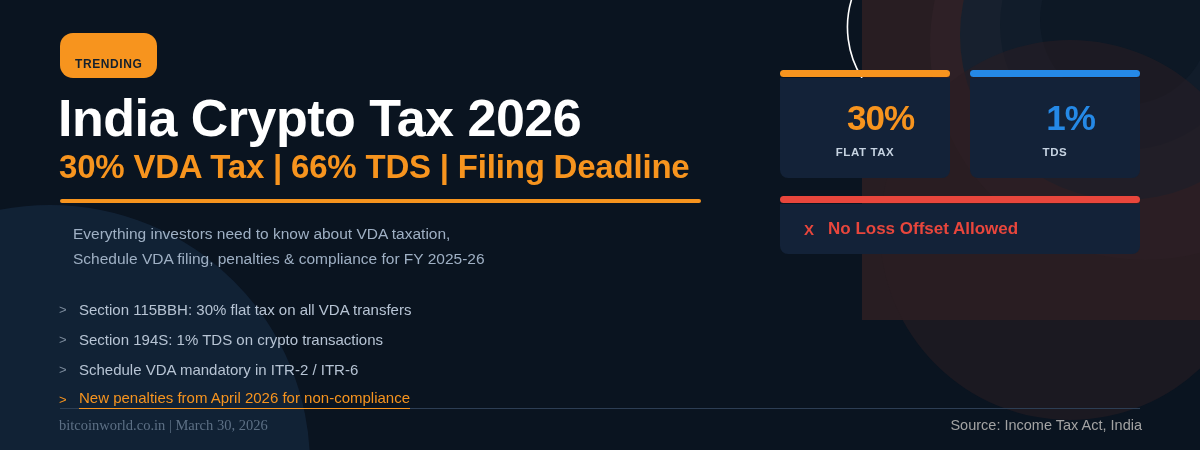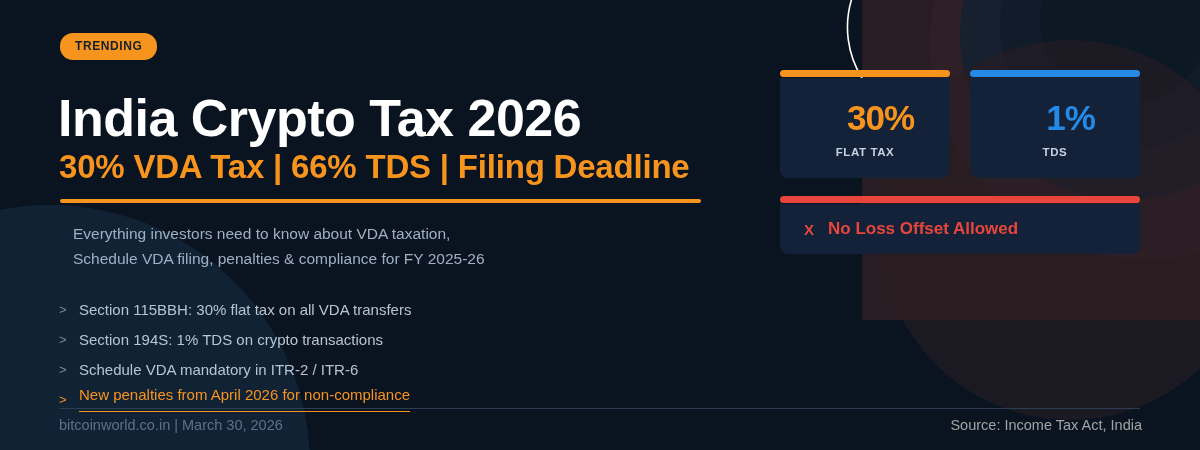--- a/index.html
+++ b/index.html
@@ -52,21 +52,21 @@
     width:200px; height:200px;
   }
 
   
   #left { position:absolute; left:0; top:0; width:760px; height:450px; z-index:2; }
 
   .badge {
     position:absolute; left:60px; top:33px;
     background:#F7941E; color:#13202e;
     font-size:12px; font-weight:bold; letter-spacing:.6px;
-    padding:6px 15px 7px; border-radius:13px;
+    padding:24px 15px 7px; border-radius:13px;
     display:inline-block;
   }
 
   .h1 {
     position:absolute; left:58px; top:92px;
     color:#ffffff;
     font-size:52px; font-weight:bold;
     letter-spacing:-.5px; line-height:1.02;
     white-space:nowrap;
   }
@@ -99,32 +99,33 @@
     white-space:nowrap;
   }
   .bullet .chev {
     color:#7c8b9d; font-size:13px;
     width:20px; flex:0 0 20px;
   }
   .bullet.hl { color:#F7941E; }
   .bullet.hl .chev { color:#F7941E; }
   .bullet.hl .btxt {
     border-bottom:1px solid #F7941E;
-    padding-bottom:8px;
+    padding-bottom:2px;
   }
 
   .foot-rule {
     position:absolute; left:60px; top:408px;
     width:1080px; height:1px;
     background:#2d3e54;
   }
   .foot-left {
     position:absolute; left:59px; top:417px;
     color:#5d7085; font-size:14.5px;
     white-space:nowrap;
+    font-family:Liberation Serif, serif;
   }
   .foot-right {
     position:absolute; right:58px; top:417px;
     color:#a3a3a3; font-size:14.5px;
     white-space:nowrap;
   }
 
   
   #right { position:absolute; left:760px; top:0; width:440px; height:450px; z-index:2; }
 

